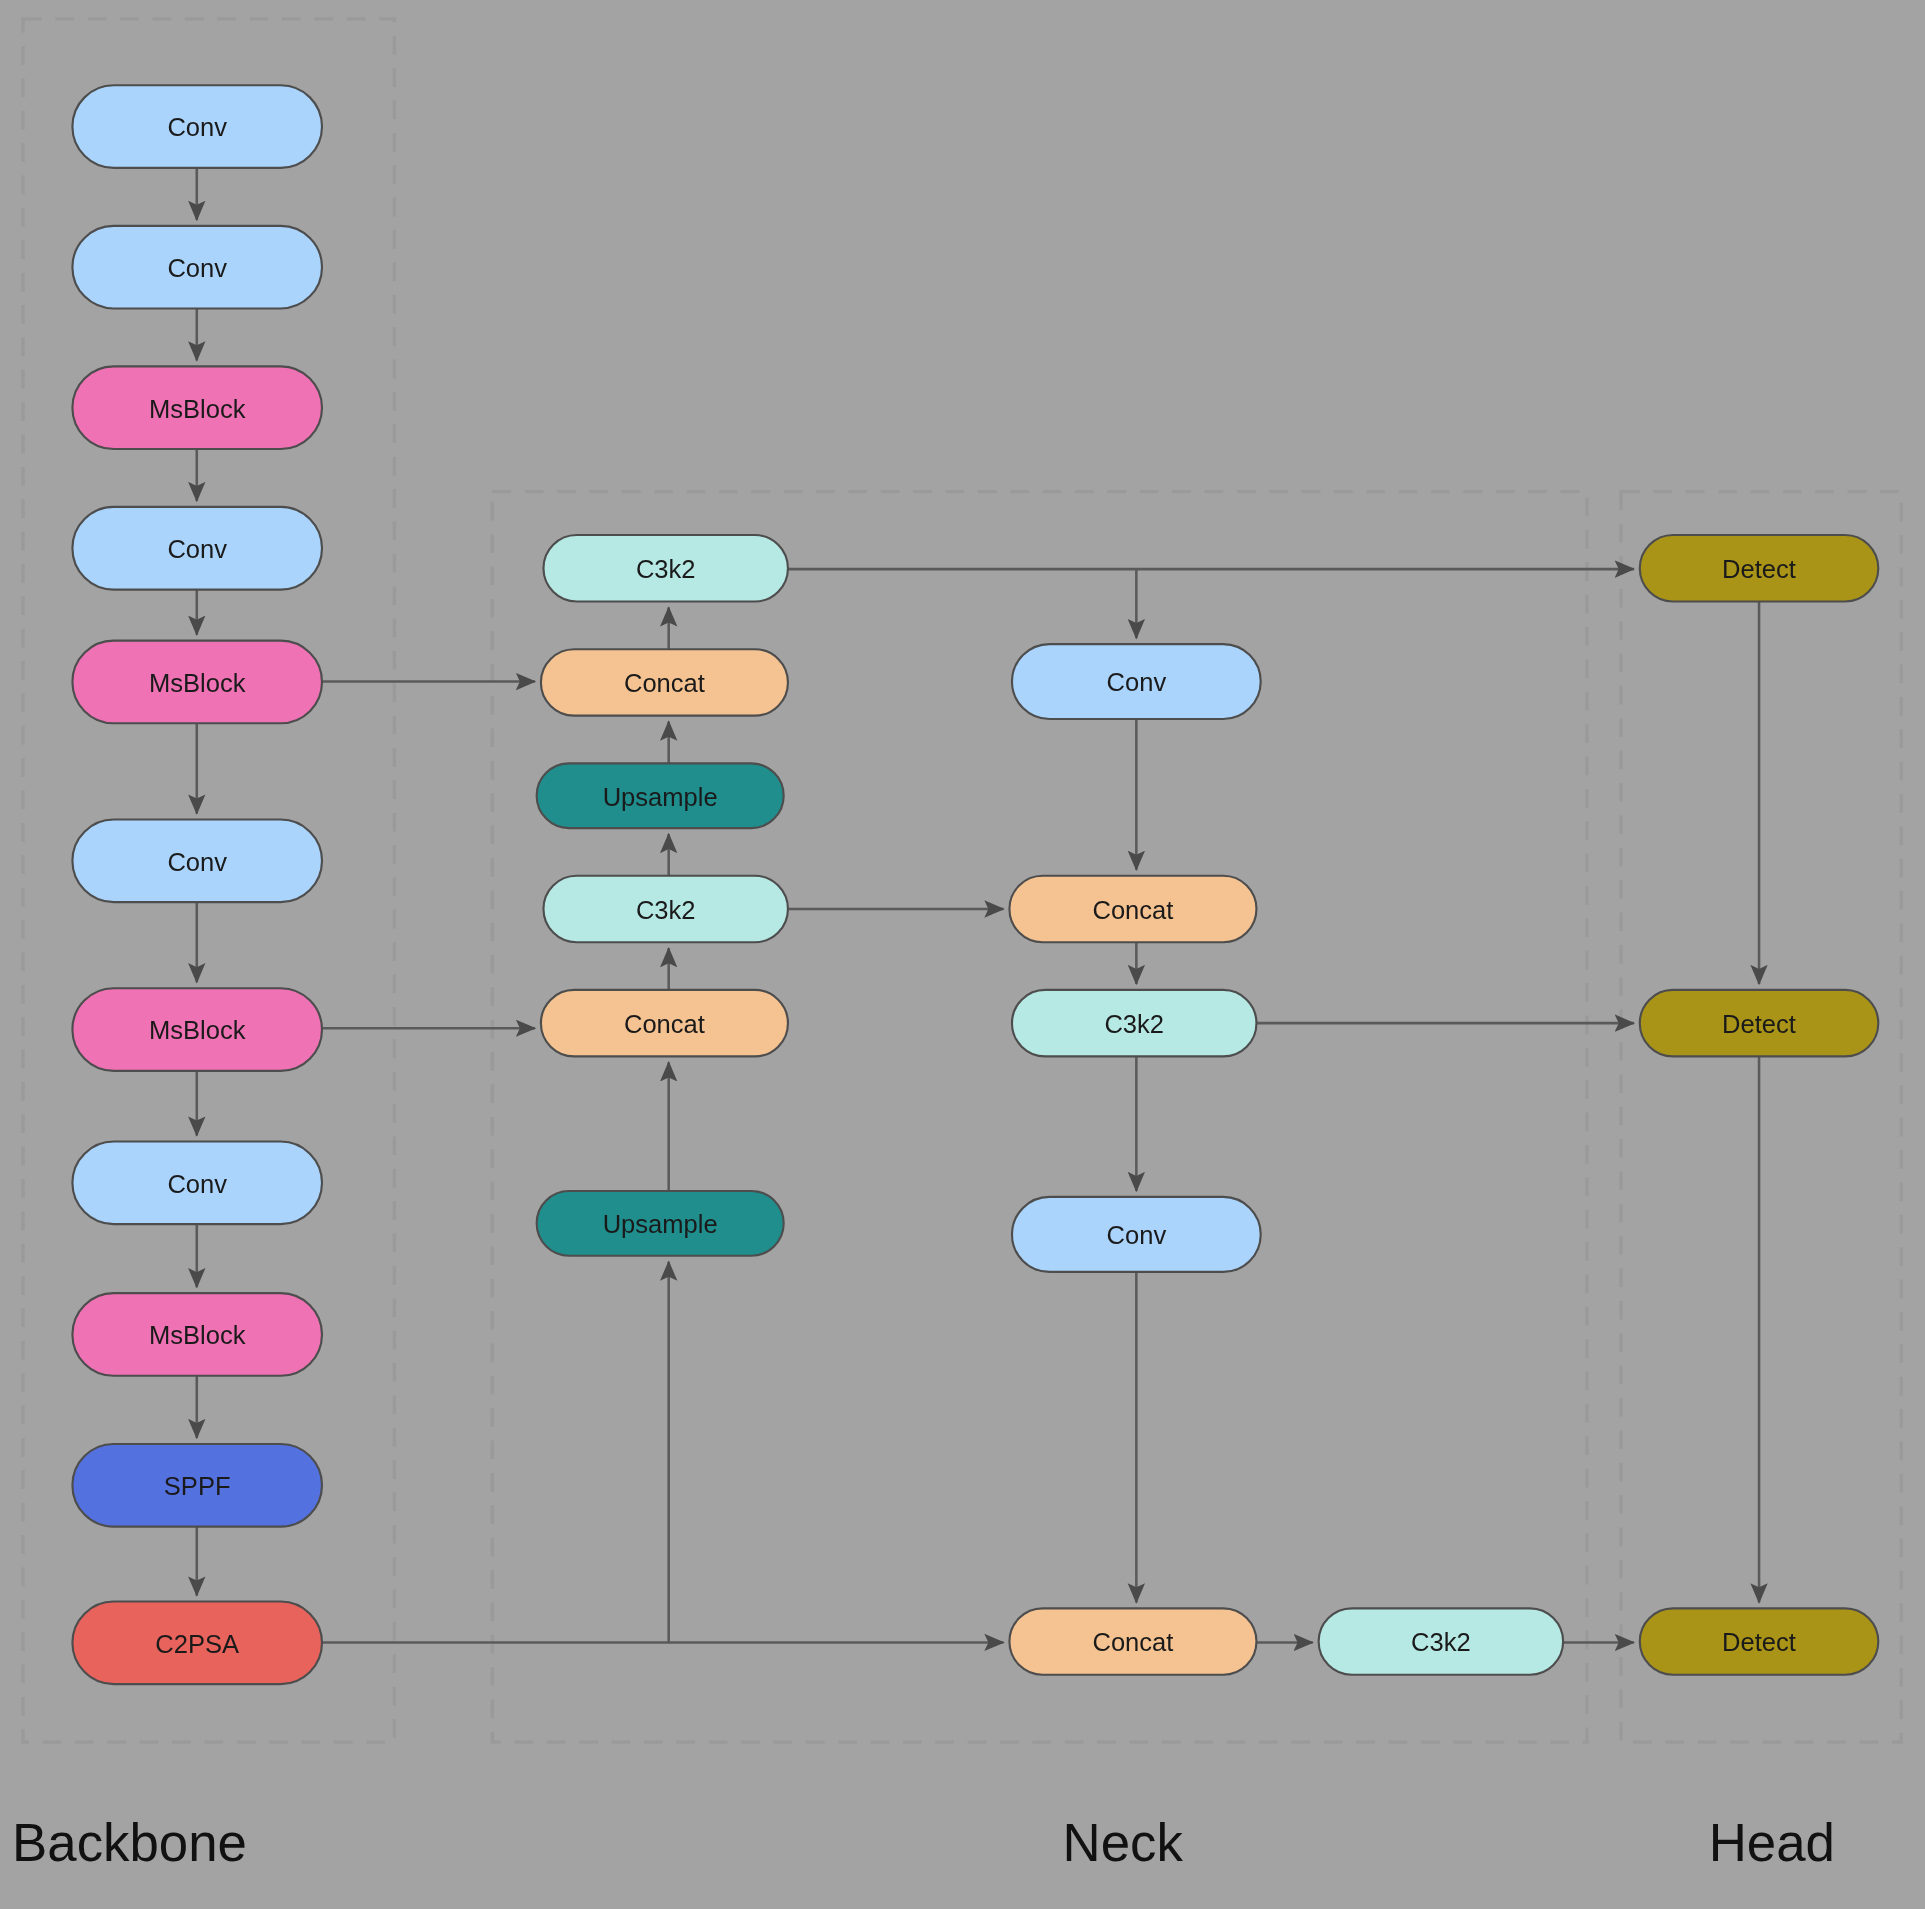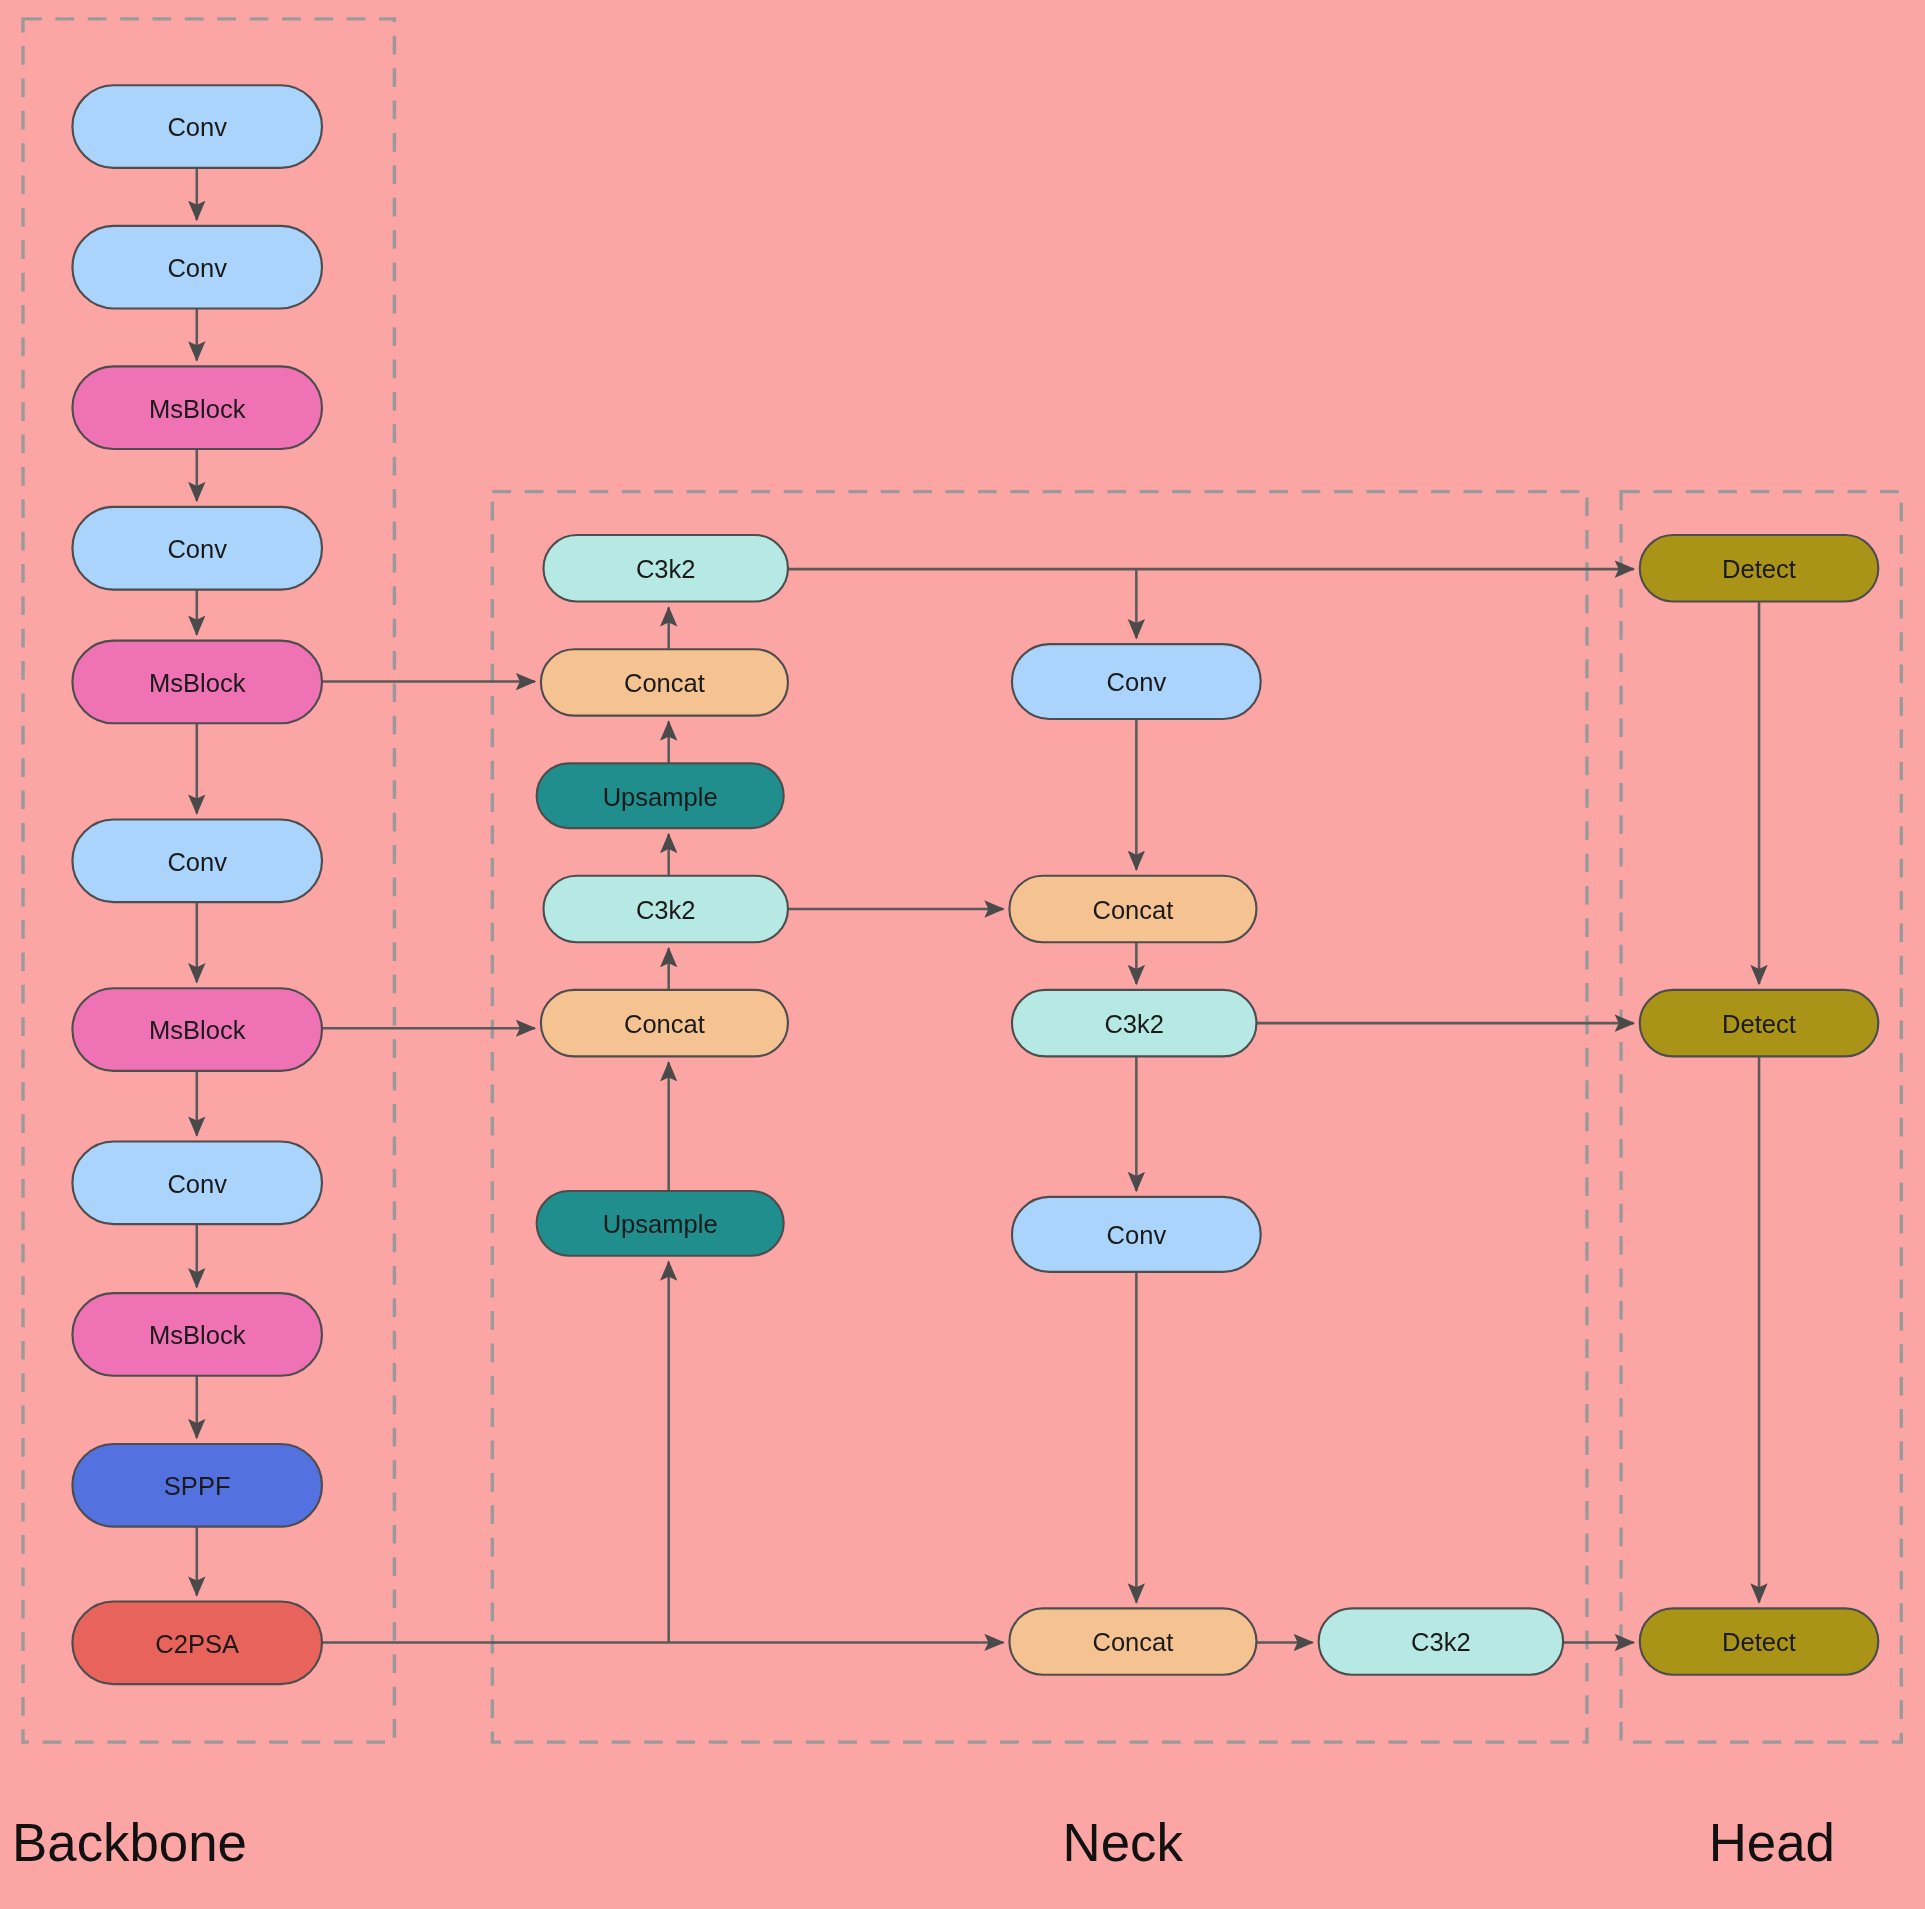--- a/index.html
+++ b/index.html
@@ -8,21 +8,21 @@
     padding: 0;
     background: #ffffff;
   }
   body {
     font-family: "Liberation Sans", sans-serif;
   }
   #stage {
     position: relative;
     width: 1926px;
     height: 1910px;
-    background: #fca5a5;
+    background: #a3a3a3;
     overflow: hidden;
   }
   svg.diagram {
     position: absolute;
     left: 0;
     top: 0;
     width: 1926px;
     height: 1910px;
   }
   .node-rect {

